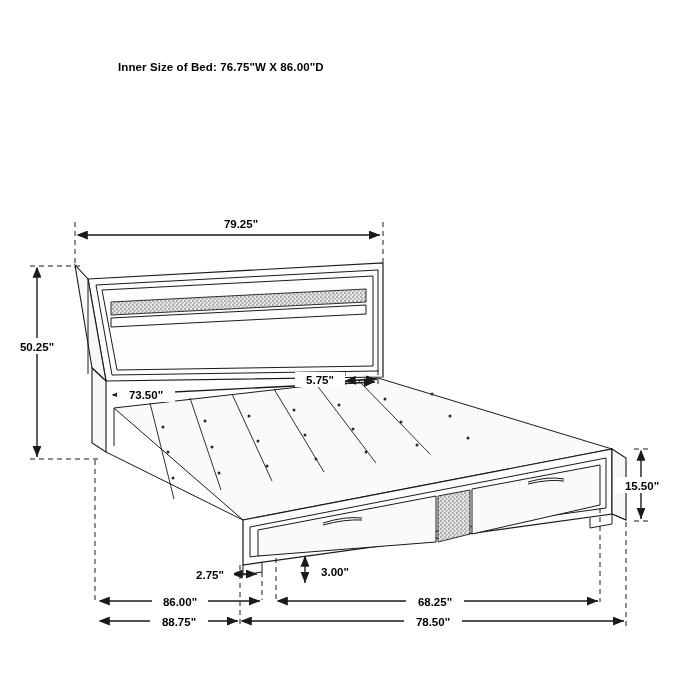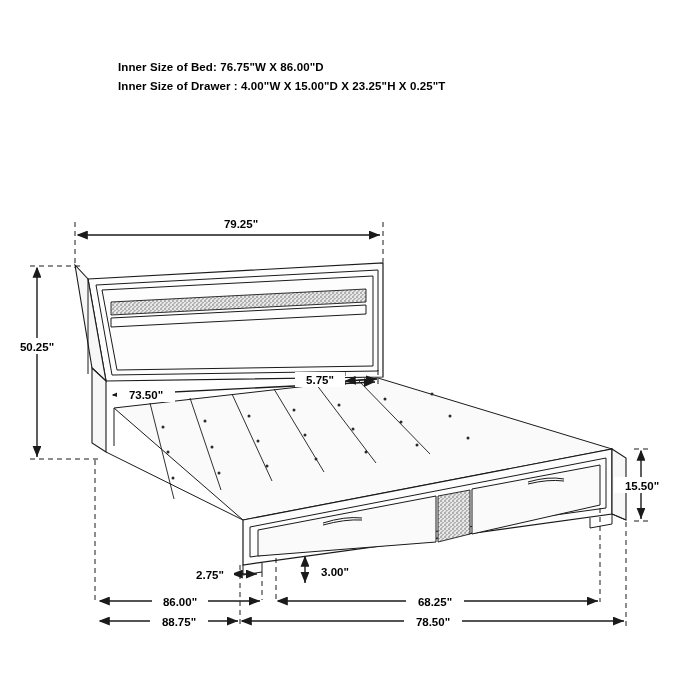--- a/index.html
+++ b/index.html
@@ -55,21 +55,20 @@
   .glit { fill: url(#glitter); stroke: #1a1a1a; stroke-width: 0.9; }
   .dot { fill: #2a2a2a; }
 </style>
 </head>
 <body>
 
 <div id="stage">
 
   <div class="spec-block">
     <span class="spec-line">Inner Size of Bed: 76.75"W X 86.00"D</span>
-    <span class="spec-line">Inner Size of Drawer : 4.00"W X 15.00"D X 23.25"H X 0.25"T</span>
   </div>
 
   <svg class="diagram" viewBox="0 0 700 700">
     <defs>
       <pattern id="glitter" width="4" height="4" patternUnits="userSpaceOnUse">
         <rect width="4" height="4" fill="#e8e8e8"></rect>
         <circle cx="1" cy="1" r="0.7" fill="#4a4a4a"></circle>
         <circle cx="3" cy="2.6" r="0.6" fill="#6a6a6a"></circle>
         <circle cx="2" cy="3.4" r="0.45" fill="#2a2a2a"></circle>
       </pattern>

